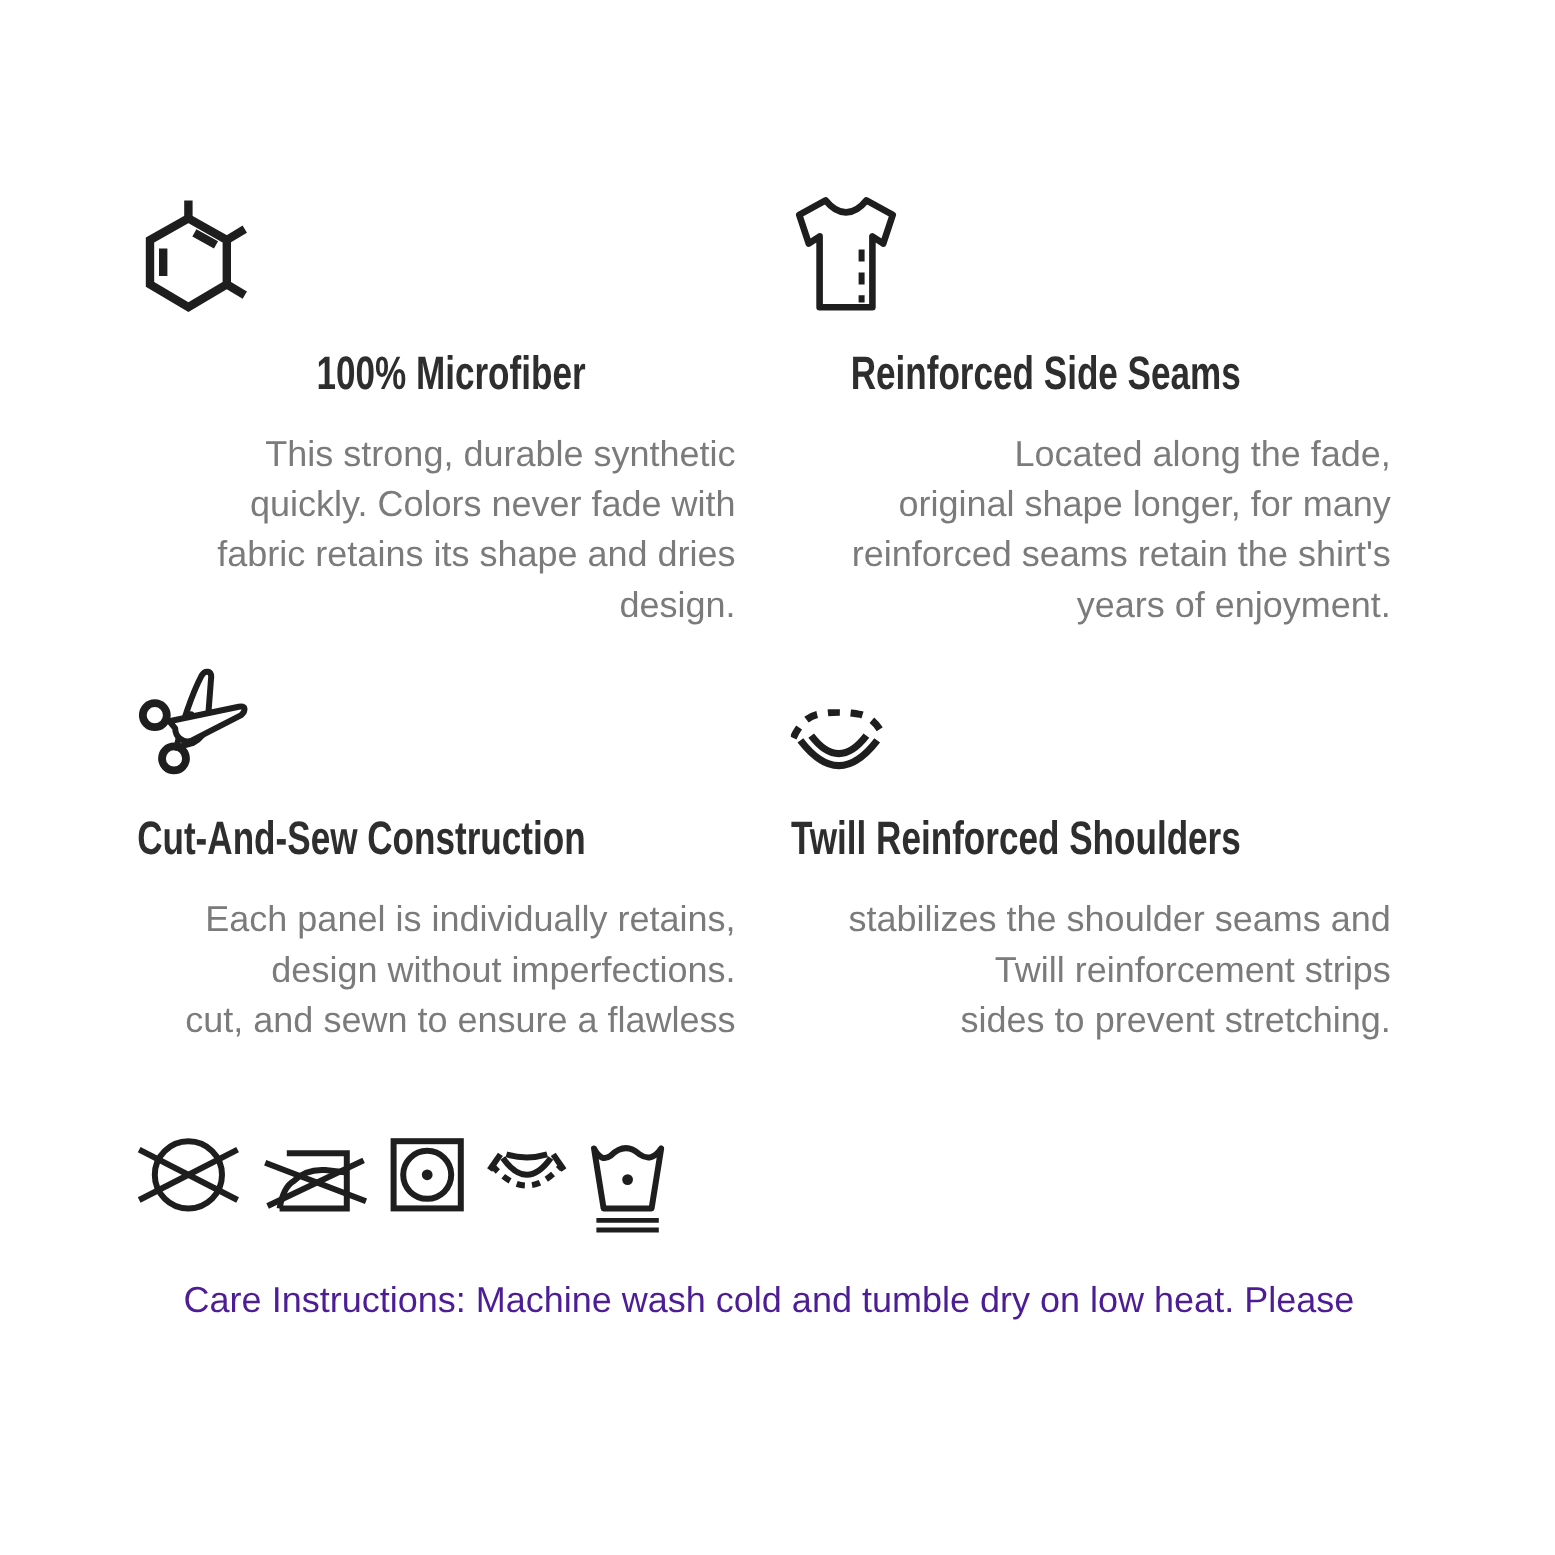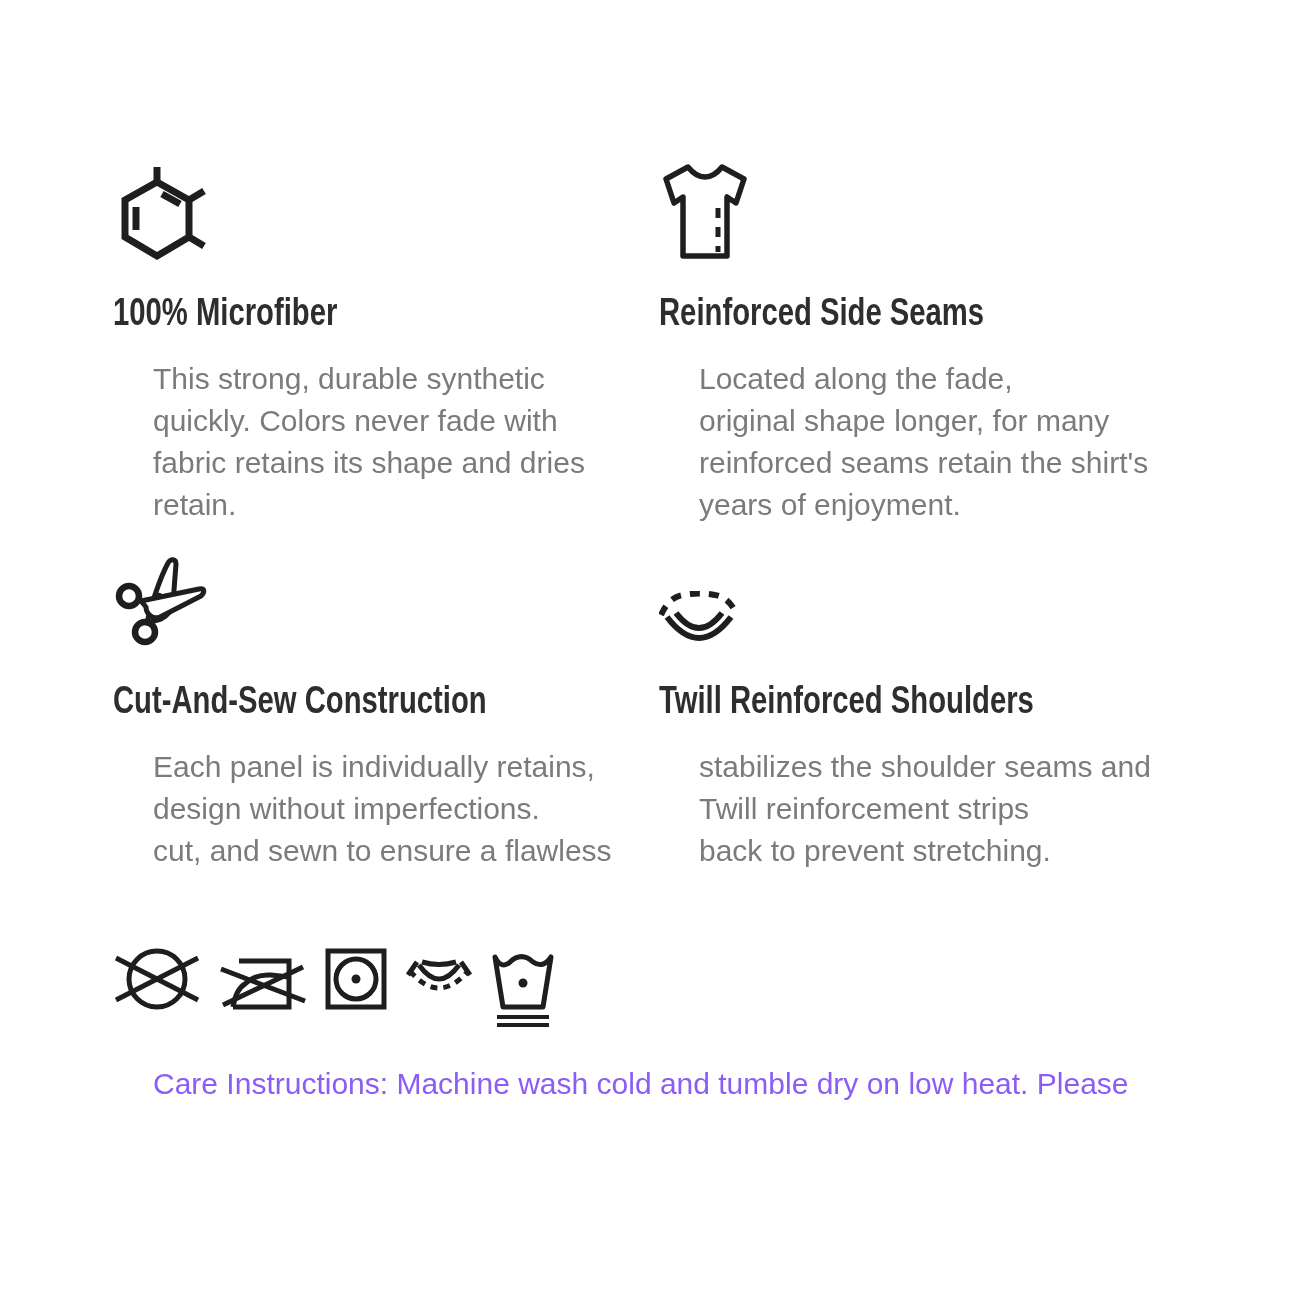--- a/index.html
+++ b/index.html
@@ -3,32 +3,32 @@
 <meta charset="utf-8">
 <style>
   html,body { margin:0; padding:0; background:#ffffff; }
   .page {
     position:relative; width:1296px; height:1296px; overflow:hidden;
     background:#ffffff; font-family:"Liberation Sans", sans-serif;
   }
   .content { position:absolute; left:113px; top:160px; width:1075px; }
   .features {
     display:grid; grid-template-columns:500px 500px;
-    column-gap:46px; row-gap:22px;
+    column-gap:46px; row-gap:22px;text-align:right;
   }
   .icon-wrap { height:105px; display:flex; align-items:flex-end; margin-bottom:25px; }
   .feature-title {
     font-size:39px; font-weight:700; color:#2e2e2e; line-height:44px;
     transform:scaleX(0.75); transform-origin:left top; white-space:nowrap;
   }
   .feature-desc { margin-top:24px; font-size:30px; line-height:42px; color:#7b7b7b; }
   .desc-line { white-space:nowrap;margin-left:40px; }
   .care-icons { display:flex; gap:18px; align-items:flex-start; margin-top:73px; height:68px; }
   .care-text {
-    margin-top:50px; font-size:30px; line-height:42px; color:#8b5cf6;
+    margin-top:50px; font-size:30px; line-height:42px; color:#4c1d95;
     height:77px; overflow:hidden; width:1085px;
   }
   svg { display:block; }
   .st { stroke:#1e1e1e; fill:none; }
   .fl { fill:#1e1e1e; stroke:none; }
   .wh { fill:#ffffff; stroke:#1e1e1e; }
 </style>
 </head>
 <body>
 
@@ -46,21 +46,21 @@
             <line class="st" stroke-width="7" x1="76" y1="72" x2="91" y2="81"></line>
             <line class="st" stroke-width="7" x1="49" y1="29" x2="67" y2="39"></line>
             <line class="st" stroke-width="7" x1="23" y1="42" x2="23" y2="65"></line>
           </svg>
         </div>
         <div class="feature-title">100% Microfiber</div>
         <div class="feature-desc">
           <div class="desc-line">This strong, durable synthetic</div>
           <div class="desc-line">quickly. Colors never fade with</div>
           <div class="desc-line">fabric retains its shape and dries</div>
-          <div class="desc-line">retain.</div>
+          <div class="desc-line">design.</div>
         </div>
       </div>
 
       <div class="feature">
         <div class="icon-wrap">
           <svg viewBox="0 0 92 105" width="92" height="105">
             <path class="st" stroke-width="5.5" stroke-linejoin="round" d="M29,7 Q37,17 46,17 Q55,17 63,7 L85,19 L77,43 L68,37 L68,96 L24,96 L24,37 L15,43 L7,19 Z"></path>
             <line class="st" stroke-width="5" stroke-dasharray="10 9" x1="59" y1="48" x2="59" y2="92"></line>
           </svg>
         </div>
@@ -96,21 +96,21 @@
           <svg viewBox="0 0 80 62" width="80" height="62">
             <path class="st" stroke-width="6" d="M8,26 Q40,68 72,26"></path>
             <path class="st" stroke-width="6" d="M17,22 Q40,52 63,22"></path>
             <path class="st" stroke-width="6" stroke-dasharray="10 9" d="M2,24 Q10,6 24,4 Q40,1 56,4 Q70,6 78,24"></path>
           </svg>
         </div>
         <div class="feature-title">Twill Reinforced Shoulders</div>
         <div class="feature-desc">
           <div class="desc-line">stabilizes the shoulder seams and</div>
           <div class="desc-line">Twill reinforcement strips</div>
-          <div class="desc-line">back to prevent stretching.</div>
+          <div class="desc-line">sides to prevent stretching.</div>
         </div>
       </div>
     </div>
 
     <div class="care-icons">
       <div>
         <svg viewBox="0 0 88 70" width="88" height="70">
           <circle class="st" stroke-width="5" cx="44" cy="34" r="28"></circle>
           <line class="st" stroke-width="5" x1="3" y1="13" x2="85" y2="55"></line>
           <line class="st" stroke-width="5" x1="85" y1="13" x2="3" y2="55"></line>

